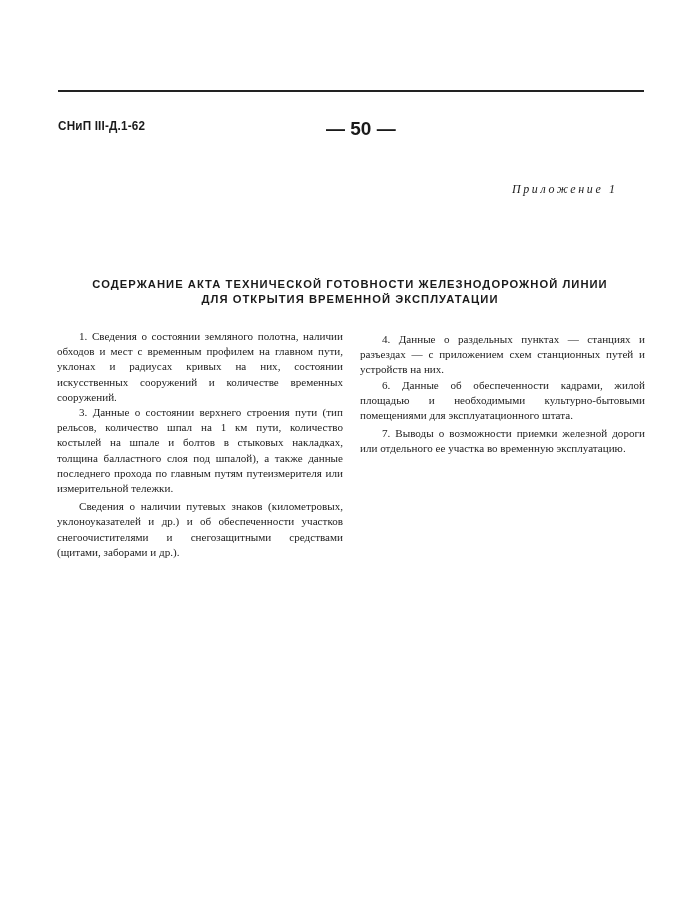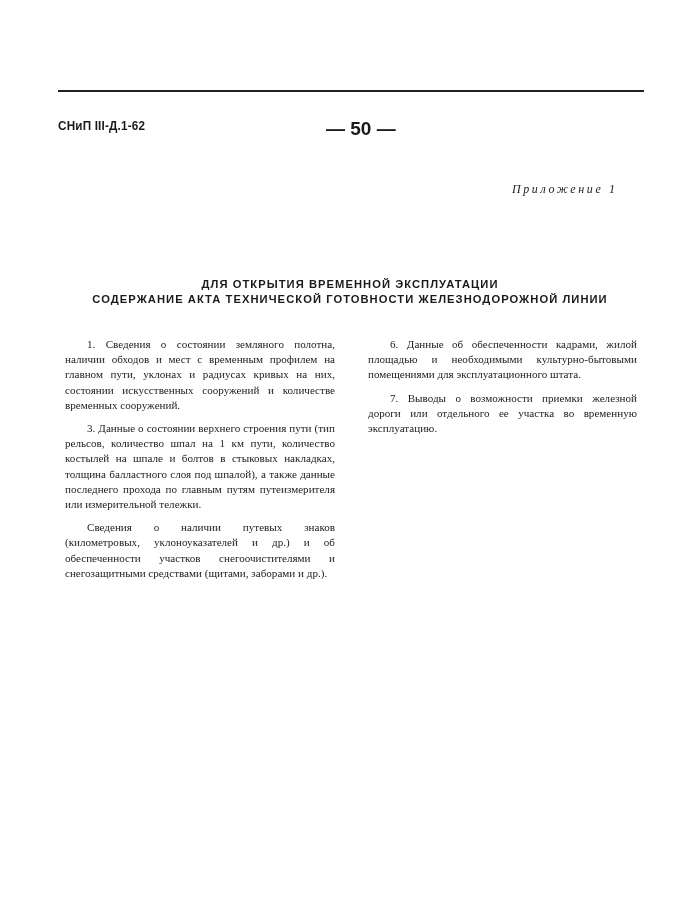--- a/index.html
+++ b/index.html
@@ -84,46 +84,47 @@
     }
     .col-left {
       left: 57px;
       width: 286px;
     }
     .col-right {
       left: 360px;
       width: 285px;
     }
     .para {
-      margin: 8px;
+      margin: 0;
       text-indent: 22px;
       hyphens: manual;
     }
     .para.spaced {
       margin-top: 3px;
     }
   </style>
 </head>
 <body>
 
 <div class="header">
   <span class="doc-code">СНиП III-Д.1-62</span>
   <span class="page-number">— 50 —</span>
 </div>
 <div class="header-rule"></div>
 
 <div class="appendix-label">Приложение 1</div>
 
 <div class="title">
+  <div>СОДЕРЖАНИЕ АКТА ТЕХНИЧЕСКОЙ ГОТОВНОСТИ ЖЕЛЕЗНОДОРОЖНОЙ ЛИНИИ</div>
   <div>ДЛЯ ОТКРЫТИЯ ВРЕМЕННОЙ ЭКСПЛУАТАЦИИ</div>
-  <div>СОДЕРЖАНИЕ АКТА ТЕХНИЧЕСКОЙ ГОТОВНОСТИ ЖЕЛЕЗНОДОРОЖНОЙ ЛИНИИ</div>
 </div>
 
 <div class="col col-left">
   <p class="para">1. Сведения о состоянии земляного полотна, наличии обходов и мест с временным профилем на главном пути, уклонах и радиусах кривых на них, состоянии искусственных сооружений и количестве временных сооружений.</p>
   <p class="para">3. Данные о состоянии верхнего строения пути (тип рельсов, количество шпал на 1 км пути, количество костылей на шпале и болтов в стыковых накладках, толщина балластного слоя под шпалой), а также данные последнего прохода по главным путям путеизмерителя или измерительной тележки.</p>
   <p class="para spaced">Сведения о наличии путевых знаков (километровых, уклоноуказателей и др.) и об обеспеченности участков снегоочистителями и снегозащитными средствами (щитами, заборами и др.).</p>
 </div>
 
 <div class="col col-right">
+  <p class="para spaced">4. Данные о раздельных пунктах — станциях и разъездах — с приложением схем станционных путей и устройств на них.</p>
   <p class="para">6. Данные об обеспеченности кадрами, жилой площадью и необходимыми культурно-бытовыми помещениями для эксплуатационного штата.</p>
   <p class="para spaced">7. Выводы о возможности приемки железной дороги или отдельного ее участка во временную эксплуатацию.</p>
 </div>
 
 </body></html>

